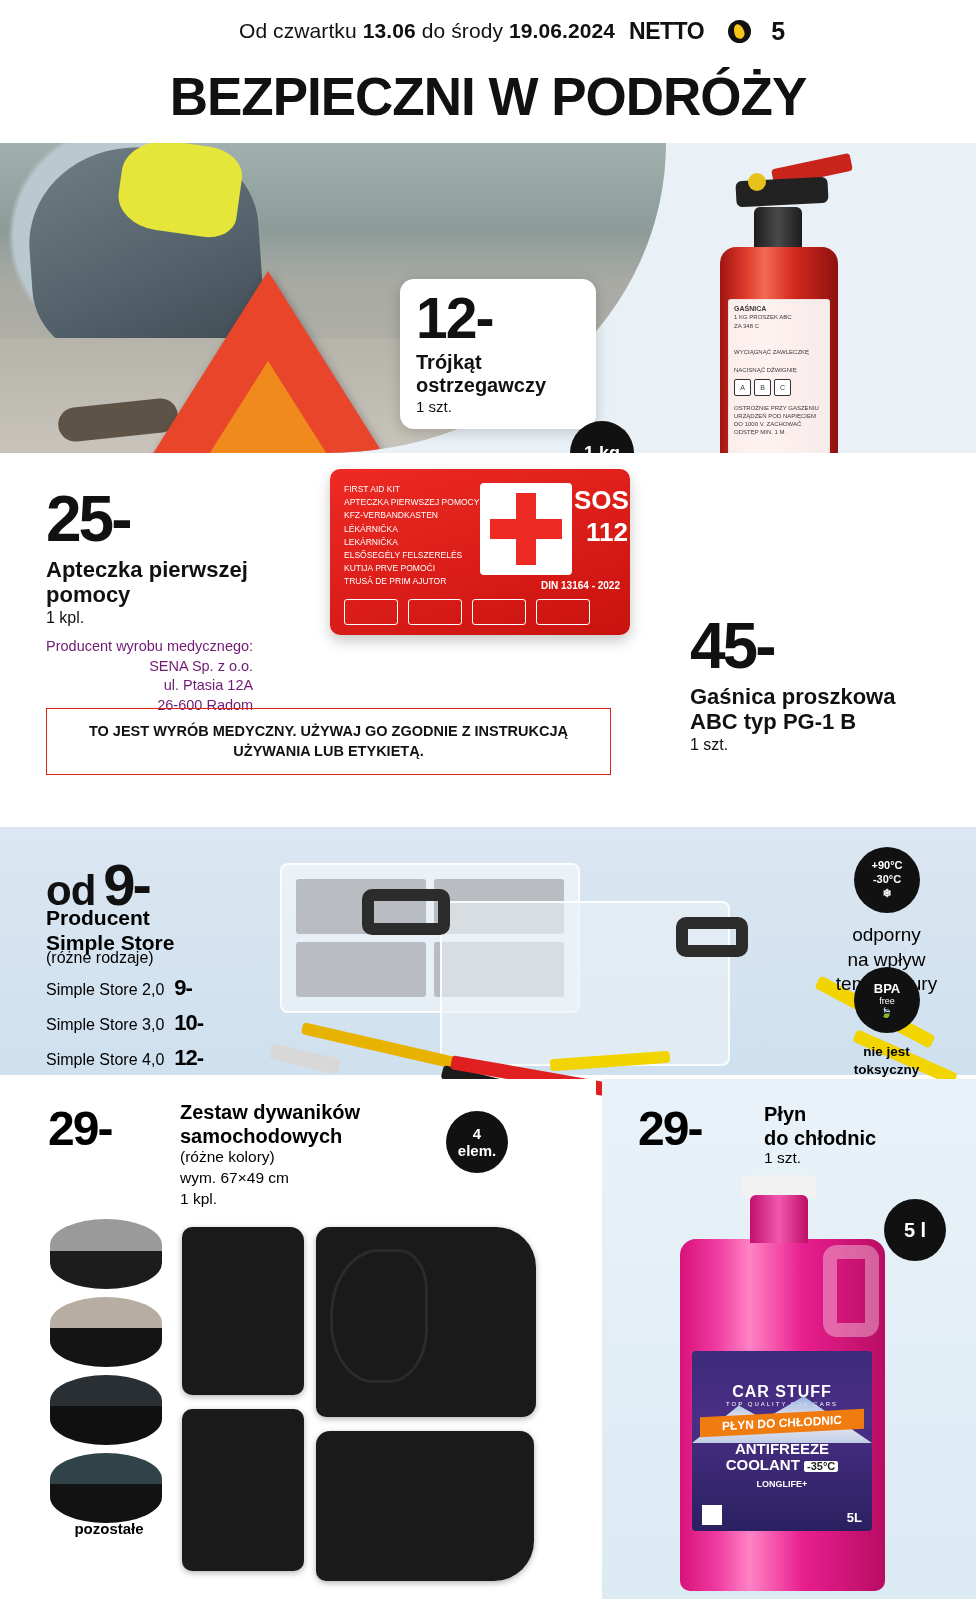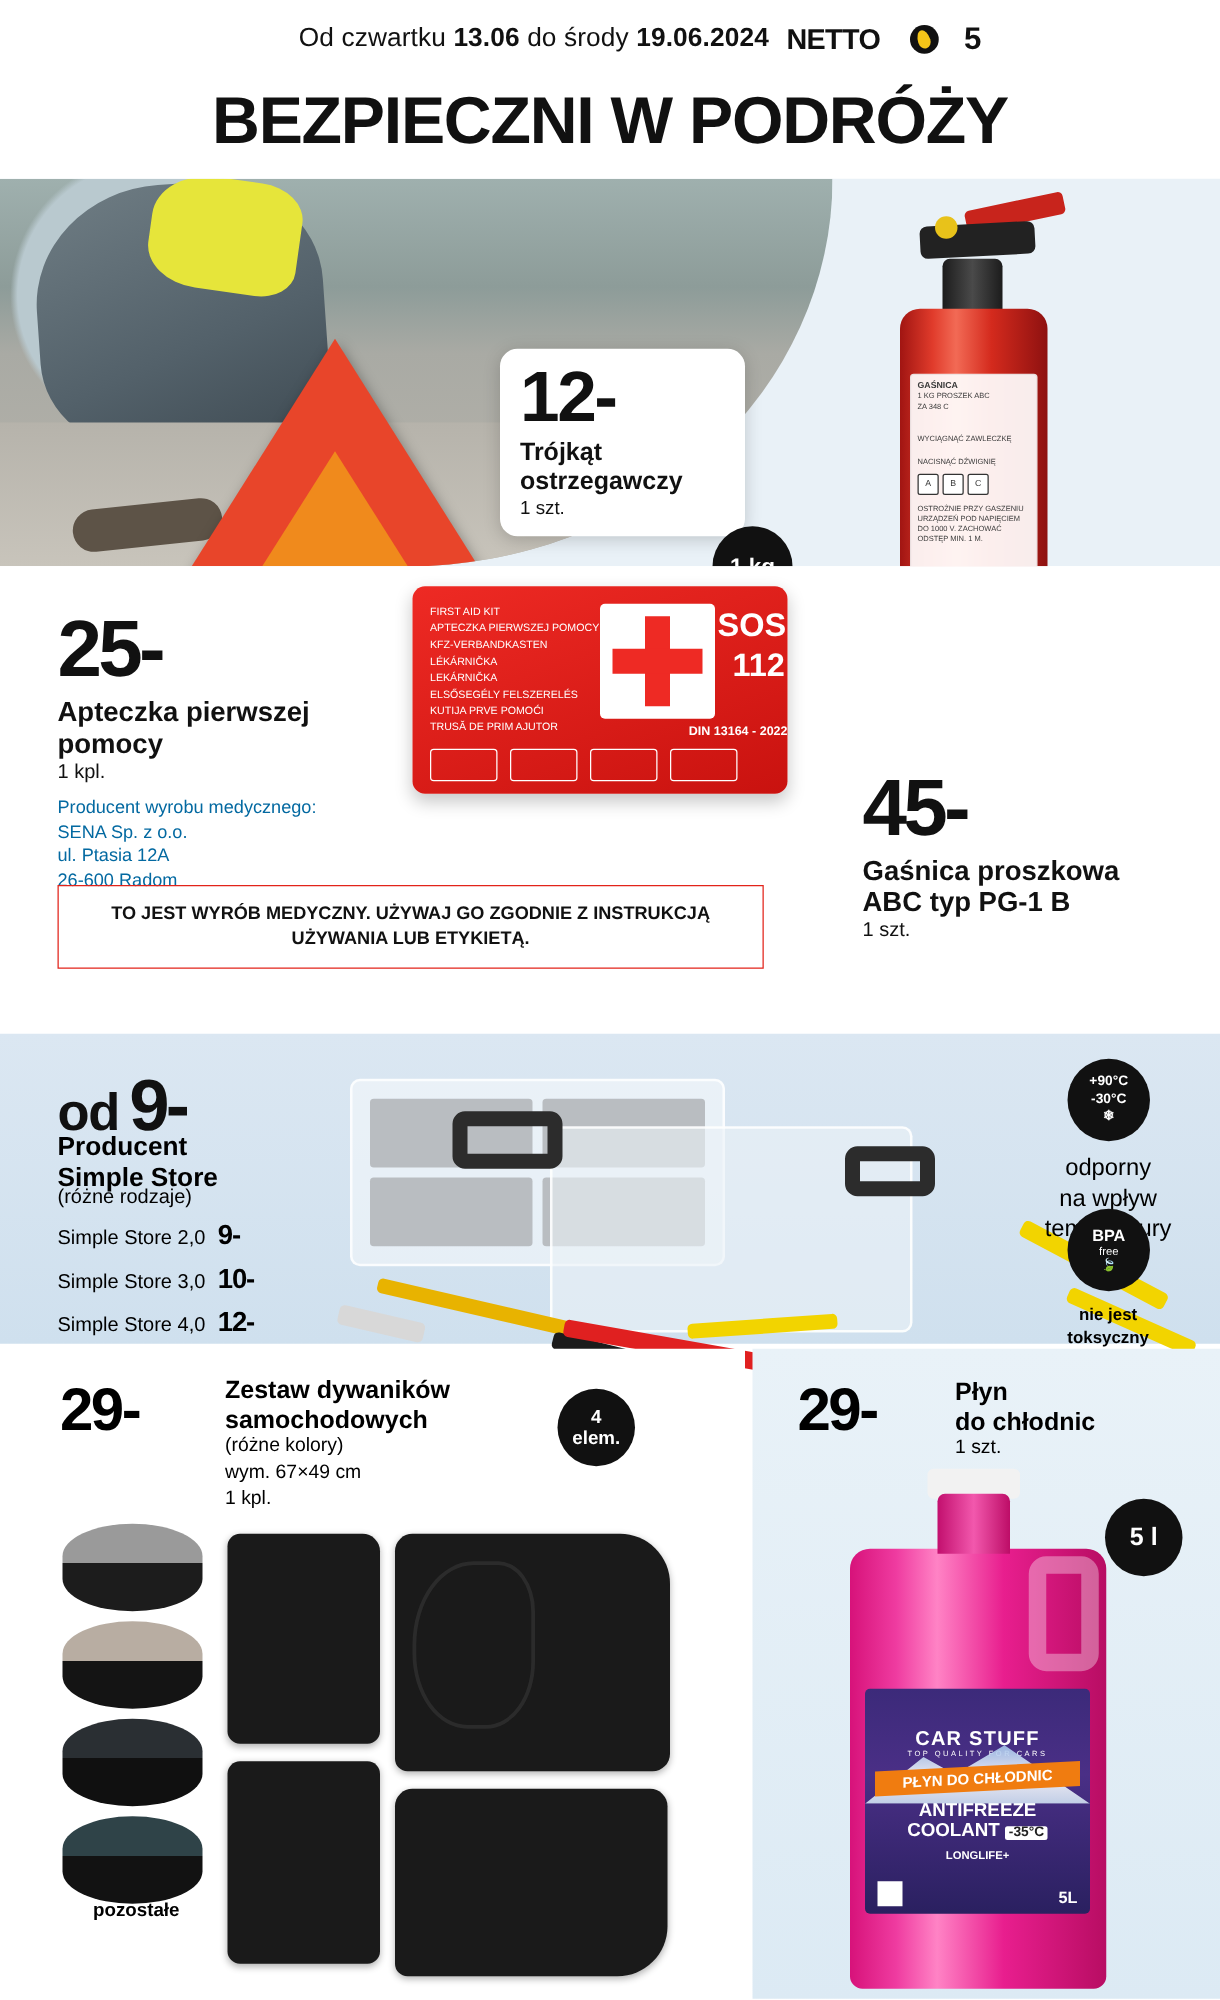--- a/index.html
+++ b/index.html
@@ -158,21 +158,21 @@
     font-weight:800; text-align:center;
   }
   .badge-1kg { left: -106px; top: 272px; width:64px; height:64px; font-size:18px; }
 
   
   .band2 { position:relative; height: 370px; background:#fff; }
   .p25 { position:absolute; left:46px; top:38px; }
   .p-huge { font-size: 64px; font-weight: 800; letter-spacing:-3px; color:#111; line-height:.9; }
   .p-name { font-size: 22px; font-weight: 800; line-height:1.15; margin-top:8px; color:#111;}
   .p-unit { font-size: 16px; color:#111; margin-top:2px; }
-  .p-small { font-size: 14.5px; color:#0369a1; line-height:1.35; margin-top:10px; }
+  .p-small { font-size: 14.5px; color:#701a75; line-height:1.35; margin-top:10px;text-align:right; }
 
   .firstaid {
     position:absolute; left:330px; top:16px; width:300px; height:166px;
     background: linear-gradient(160deg,#ee2a24 0%, #c9120f 100%);
     border-radius: 10px;
     box-shadow: 0 6px 14px rgba(0,0,0,.22);
   }
   .fa-cross-box{
     position:absolute; left:150px; top:14px; width:92px; height:92px;
     background:#fff; border-radius:4px;
@@ -185,21 +185,21 @@
   .fa-sos{
     position:absolute; left:244px; top:16px; color:#fff; font-weight:800; font-size:26px;
   }
   .fa-112{
     position:absolute; left:256px; top:48px; color:#fff; font-weight:800; font-size:26px;
   }
   .fa-list{
     position:absolute; left:14px; top:14px; color:#fff; font-size:8.5px; line-height:1.55;
   }
   .fa-list span{ display:block; }
-  .fa-din{ position:absolute; right:0; bottom:44px; color:#fff; font-size:10px; font-weight:700;}
+  .fa-din{ position:absolute; right:10px; bottom:44px; color:#fff; font-size:10px; font-weight:700;}
   .fa-vehicles{
     position:absolute; left:14px; bottom:10px; display:flex; gap:10px;
   }
   .fa-vehicles i{
     width:54px;height:26px;border:1px solid #fff; border-radius:3px; display:block;
   }
 
   .warn-box {
     position:absolute; left:46px; top:255px; width:565px;
     border:1.6px solid #e2231a;

